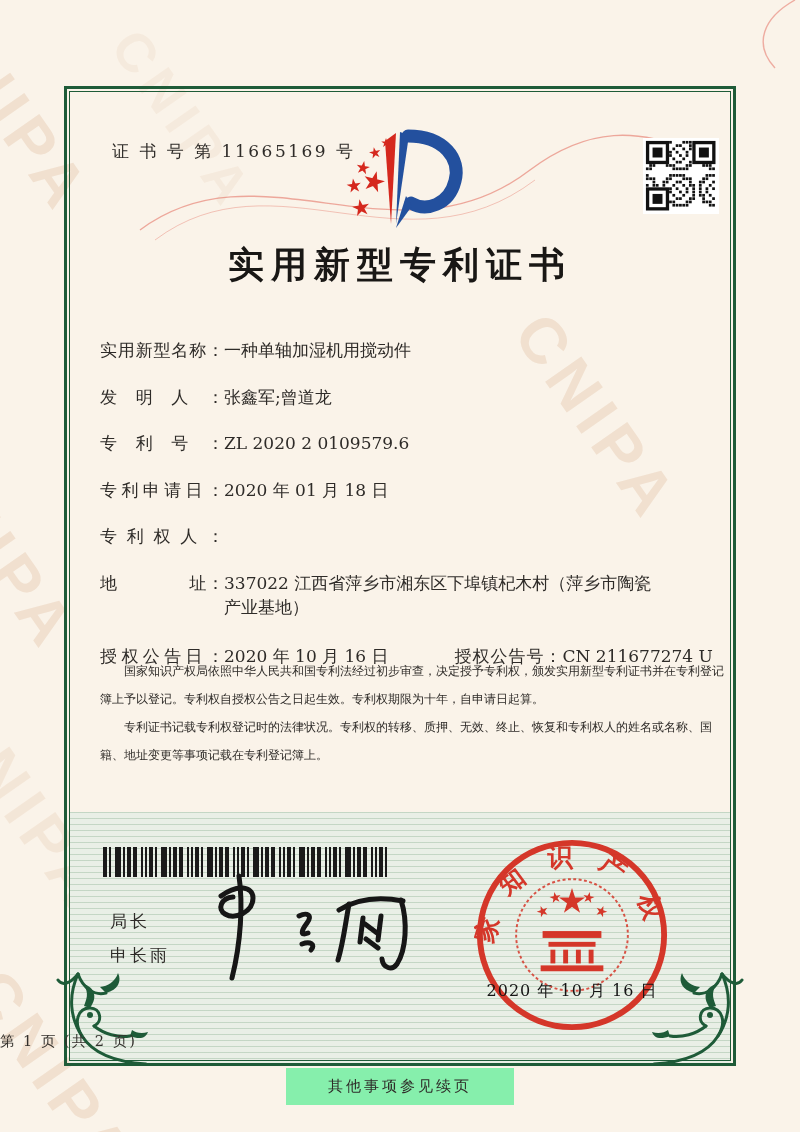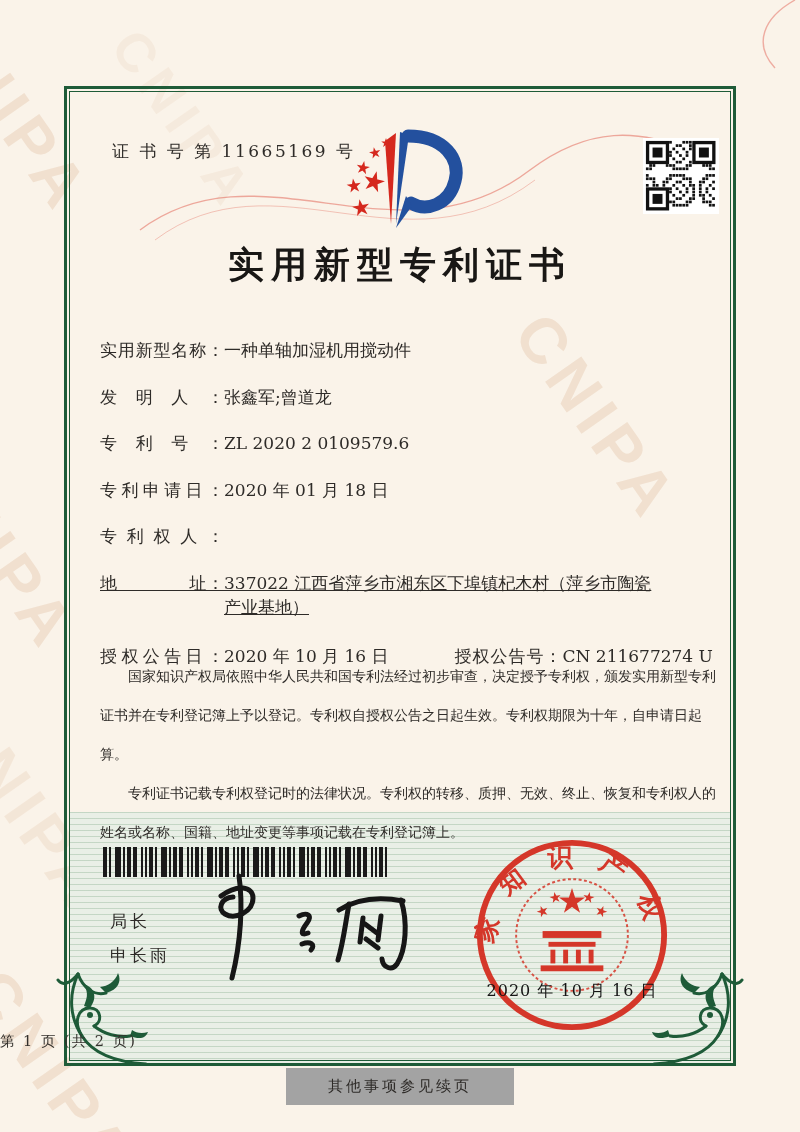--- a/index.html
+++ b/index.html
@@ -41,46 +41,46 @@
   
   .content{position:absolute;inset:0;z-index:6;color:#2e2b28;}
   .cert-no{position:absolute;left:112px;top:140px;font-size:17px;letter-spacing:2.5px;}
   .logo{position:absolute;left:330px;top:124px;}
   .qr{position:absolute;left:643px;top:138px;}
   .title{position:absolute;left:0;right:0;top:241px;text-align:center;
          font-size:36px;font-weight:bold;letter-spacing:7px;color:#191715;}
 
   .fields{position:absolute;left:100px;top:338px;width:624px;font-size:17px;}
   .frow{display:flex;align-items:flex-start;height:46.5px;line-height:24px;}
-  .frow.addr{height:73px;text-decoration:underline;}
+  .frow.addr{height:73px;}
   .lbl{display:inline-block;width:124px;flex:0 0 124px;text-align:justify;
        text-align-last:justify;color:#2e2b28;}
   .val{flex:1;color:#2e2b28;}
   .grant-pair{display:flex;}
   .grant-pair .lbl2{letter-spacing:1px;}
   .gp2{margin-left:66px;}
 
-  .paras{position:absolute;left:100px;top:657px;width:624px;font-size:14px;
-         line-height:39px;color:#2e2b28;}
+  .paras{position:absolute;left:100px;top:657px;width:624px;font-size:12px;
+         line-height:28px;color:#2e2b28;}
   .paras p{margin:0;text-indent:2em;}
 
   .barcode{position:absolute;left:103px;top:847px;}
 
   .sig-title{position:absolute;left:110px;top:910px;font-size:17px;letter-spacing:3px;}
   .sig-name{position:absolute;left:110px;top:944px;font-size:17px;letter-spacing:3px;}
   .signature{position:absolute;left:205px;top:870px;}
 
   .seal{position:absolute;left:474px;top:837px;z-index:7;opacity:.93;}
   .seal-date{position:absolute;left:474px;top:981px;width:196px;text-align:center;
              font-size:16px;color:#141414;letter-spacing:1px;z-index:8;}
 
   .page-num{position:absolute;left:0;right:0;top:1032px;
             font-size:14.5px;letter-spacing:2px;color:#33302c;}
   .note-box{position:absolute;left:286px;top:1068px;width:228px;height:37px;
-            background:#a3a3a3;z-index:8;display:flex;align-items:center;justify-content:center;}
+            background:#86efac;z-index:8;display:flex;align-items:center;justify-content:center;}
   .note-box span{font-size:15px;letter-spacing:3px;color:#2e2b28;}
 </style>
 </head>
 <body>
 
 <div class="page">
 
   <span class="wm wm1">CNIPA</span>
   <span class="wm wm2">CNIPA</span>
   <span class="wm wm3">CNIPA</span>

